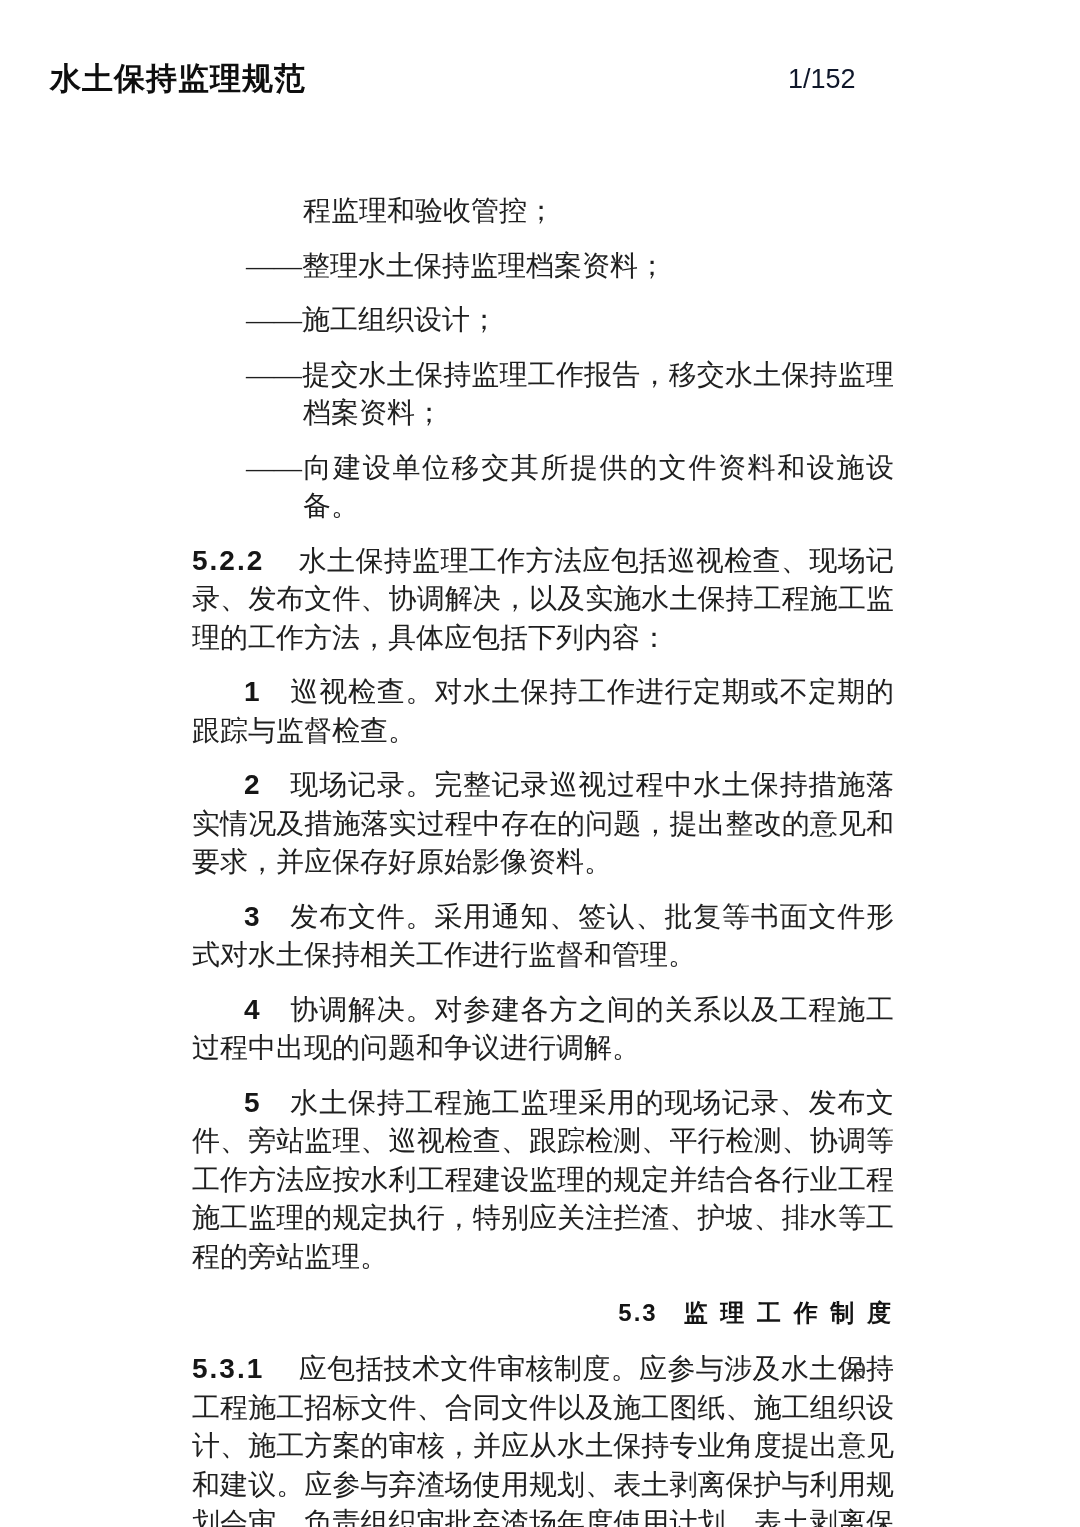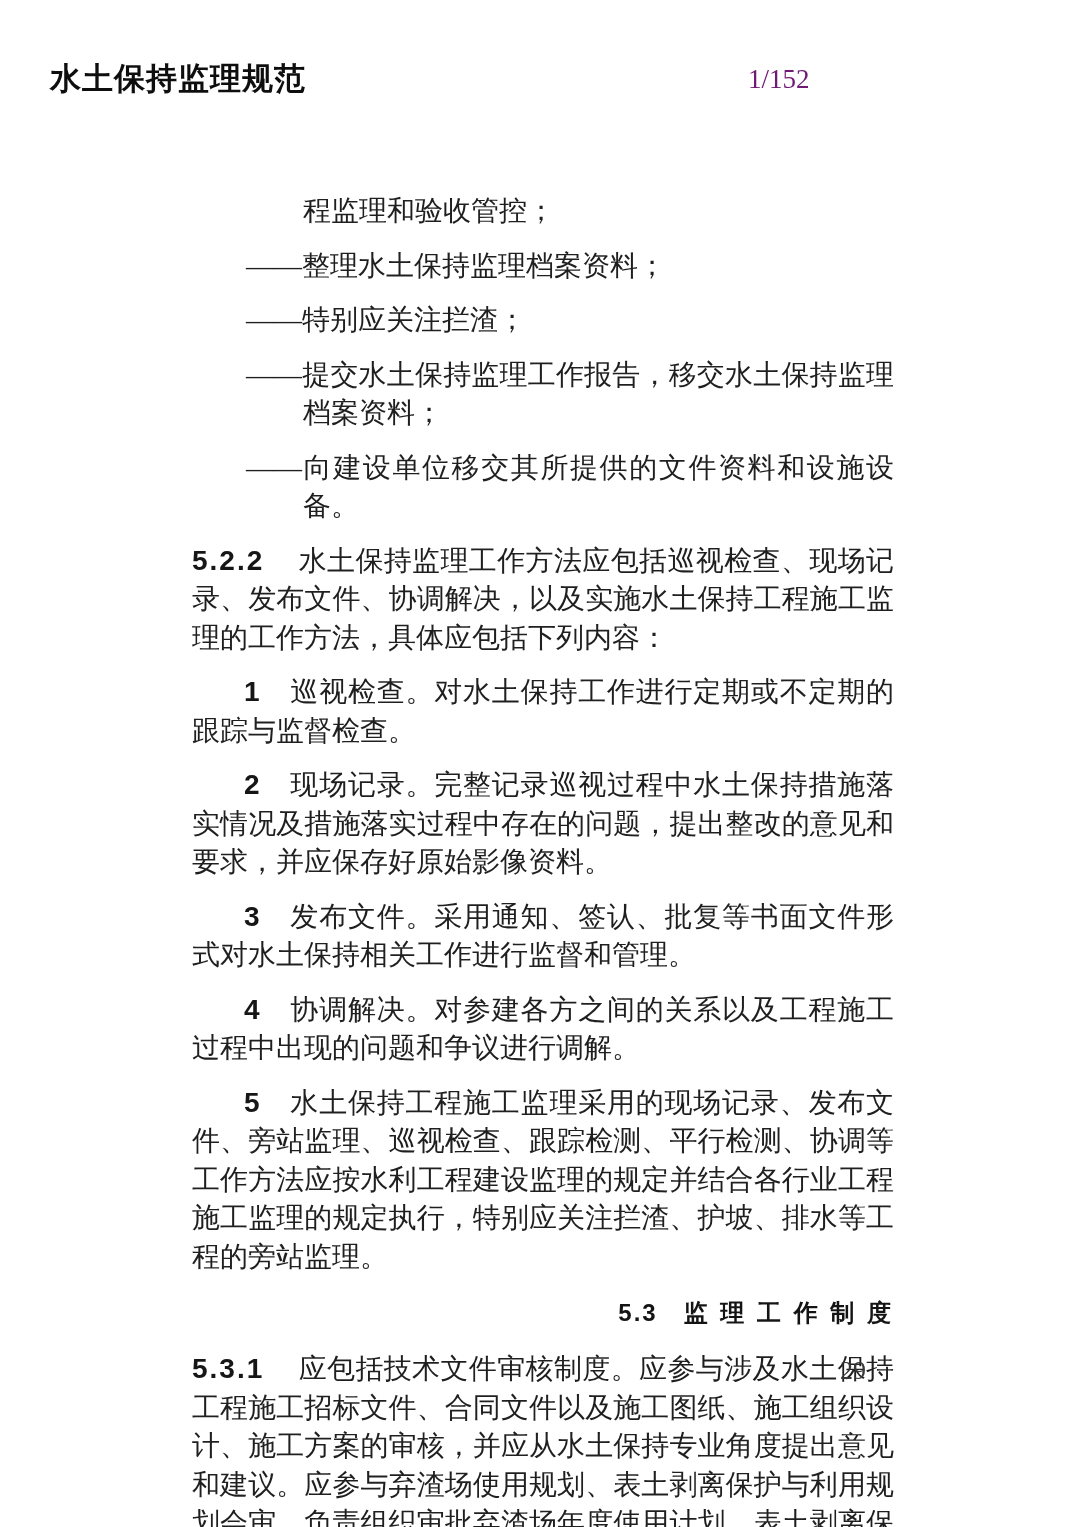--- a/index.html
+++ b/index.html
@@ -24,25 +24,25 @@
     top: 58px;
     font-family: "Liberation Sans", sans-serif;
     font-weight: bold;
     font-size: 31px;
     letter-spacing: 1px;
     color: #0e0e0e;
     white-space: nowrap;
   }
   .header-page {
     position: absolute;
-    left: 748px;
+    left: 788px;
     top: 64px;
-    font-family: Liberation Serif, serif;
+    font-family: Liberation Sans, sans-serif;
     font-size: 27px;
-    color: #701a75;
+    color: #0f172a;
     white-space: nowrap;
   }
 
   
   .doc-body {
     position: absolute;
     left: 176px;
     top: 176px;
     width: 734px;
     font-size: 28px;
@@ -116,21 +116,21 @@
 <div class="page">
 
   <div class="header-title">水土保持监理规范</div>
   <div class="header-page">1/152</div>
 
   <div class="doc-body">
 
     <p class="cont-line">程监理和验收管控；</p>
 
     <p class="dash-item">——整理水土保持监理档案资料；</p>
-    <p class="dash-item">——特别应关注拦渣；</p>
+    <p class="dash-item">——施工组织设计；</p>
     <p class="dash-item">——提交水土保持监理工作报告，移交水土保持监理档案资料；</p>
     <p class="dash-item">——向建设单位移交其所提供的文件资料和设施设备。</p>
 
     <p class="clause"><span class="clause-num">5.2.2</span><span>水土保持监理工作方法应包括巡视检查、现场记录、发布文件、协调解决，以及实施水土保持工程施工监理的工作方法，具体应包括下列内容：</span></p>
 
     <p class="num-item"><span class="item-num">1</span><span>巡视检查。对水土保持工作进行定期或不定期的跟踪与监督检查。</span></p>
 
     <p class="num-item"><span class="item-num">2</span><span>现场记录。完整记录巡视过程中水土保持措施落实情况及措施落实过程中存在的问题，提出整改的意见和要求，并应保存好原始影像资料。</span></p>
 
     <p class="num-item"><span class="item-num">3</span><span>发布文件。采用通知、签认、批复等书面文件形式对水土保持相关工作进行监督和管理。</span></p>

